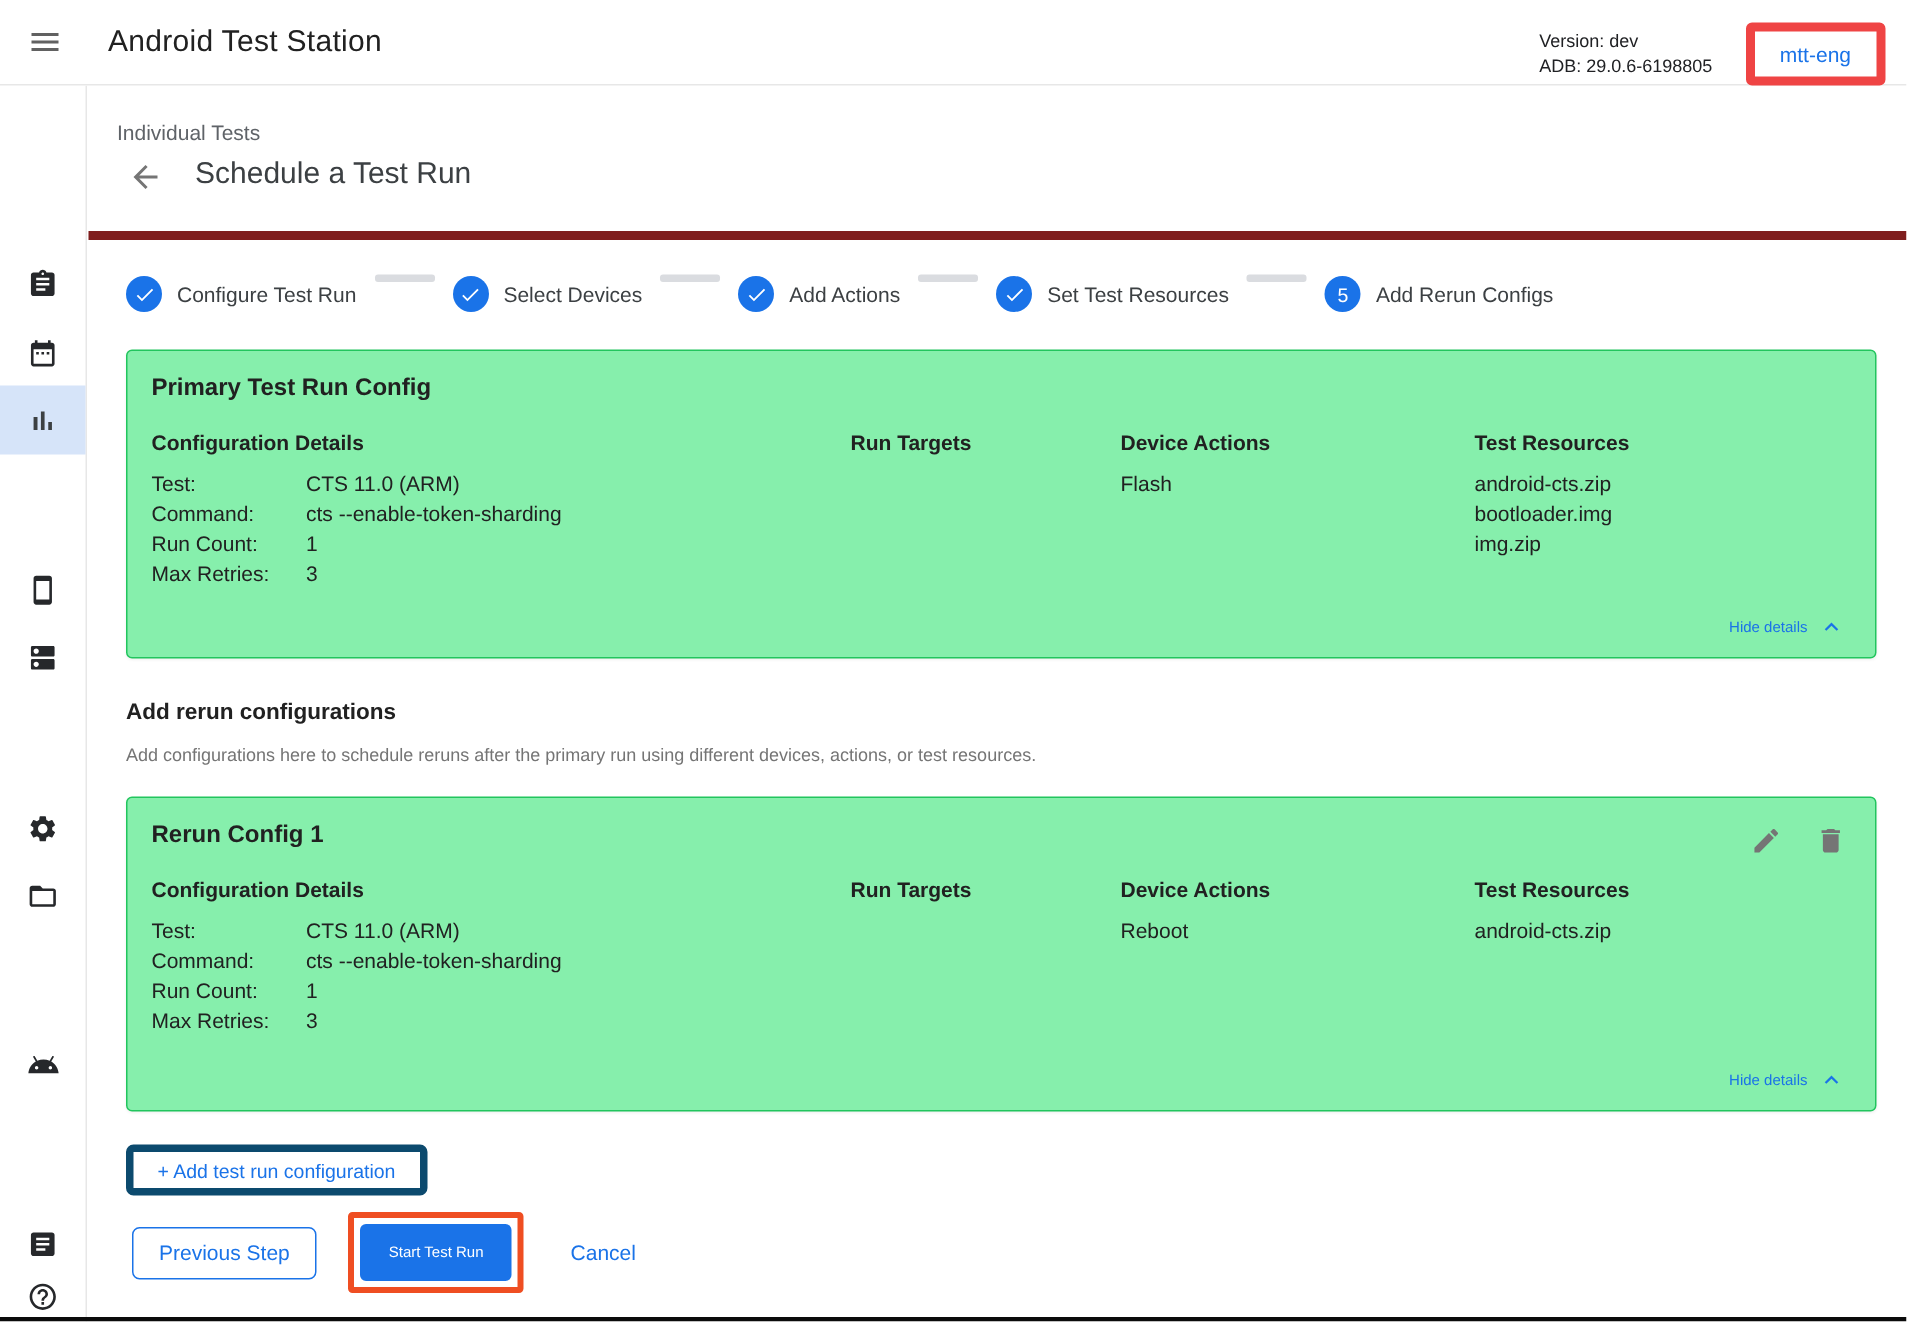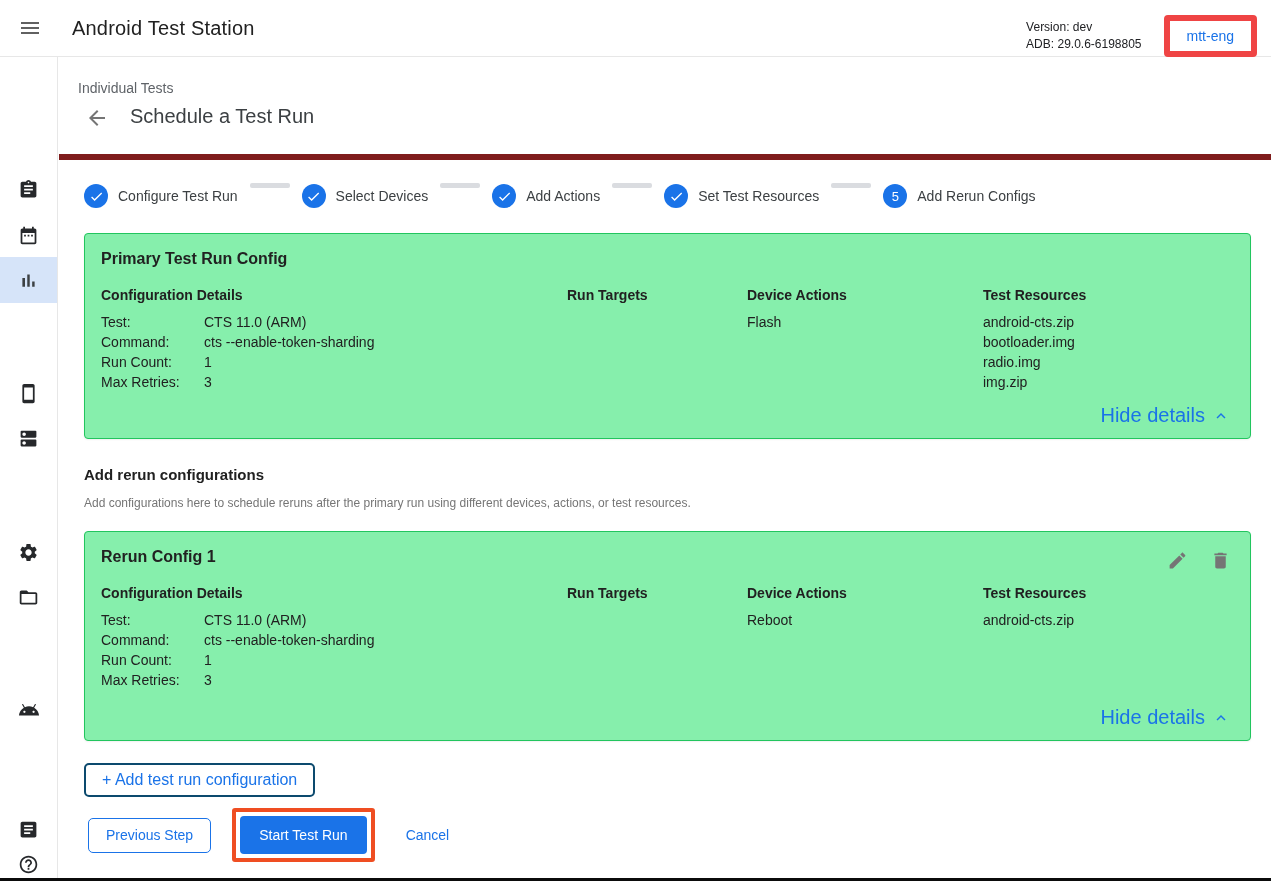--- a/index.html
+++ b/index.html
@@ -51,40 +51,40 @@
   .card { border:1px solid #22c55e; border-radius:4px; background:#86efac; position:relative;
     box-shadow:0 1px 2px rgba(0,0,0,.06); padding:16px 16px 10px; }
   .card1 { margin-top:24px; height:206px; }
   .card2 { margin-top:21px; height:210px;padding-left:16px; }
   .card-title { font-size:16px; font-weight:700; color:#212121; }
   .cols { display:grid; grid-template-columns:466px 180px 236px 1fr; margin-top:19px; }
   .col-header { font-size:14px; font-weight:700; color:#212121; }
   .col-body { margin-top:9px; font-size:14px; line-height:20px; color:#212121; }
   .kv { display:grid; grid-template-columns:103px 1fr; font-size:14px; line-height:20px; }
   .hide-details { position:absolute; right:20px; bottom:11px; display:flex; align-items:center;
-    gap:7px; color:#1a73e8; font-size:20px; cursor:pointer; background:none; border:none; font-family:inherit; }
+    gap:7px; color:#1a73e8; font-size:10px; cursor:pointer; background:none; border:none; font-family:inherit; }
   .card-icons { position:absolute; top:17px; right:18px; display:flex; gap:21px; }
   .icon-btn { color:#757575; background:none; border:none; cursor:pointer; width:22px; height:22px; }
 
   
   .section-title { font-size:15px; font-weight:700; color:#212121; margin-top:27px; }
   .section-desc { font-size:12px; color:#757575; margin-top:13px; }
 
   
-  .add-config-btn { margin-top:22px; height:34px; border:2px solid #0c4a6e; color:#1a73e8;
-    background:#fff; border-radius:5px; padding:0 16px; font-size:16px; font-weight:500;
+  .add-config-btn { margin-top:22px; height:34px; border:5px solid #0c4a6e; color:#1a73e8;
+    background:#fff; border-radius:5px; padding:0 16px; font-size:13px; font-weight:500;
     font-family:inherit; cursor:pointer; display:inline-flex; align-items:center; }
   .bottom-row { margin-top:11px; display:flex; align-items:center; }
   .btn-outline { height:35px; border:1px solid #1a73e8; color:#1a73e8; background:#fff;
     border-radius:5px; padding:0 17px; font-size:14px; font-weight:500; font-family:inherit;
     cursor:pointer; margin-left:4px;text-align:center; }
   .highlight-box { border:4px solid #ef4e22; border-radius:3px; padding:4px; margin-left:21px;
     display:inline-flex; }
   .btn-primary { height:38px; background:#1a73e8; color:#fff; border:none; border-radius:4px;
-    padding:0 19px; font-size:14px; font-weight:500; font-family:inherit; cursor:pointer; }
+    padding:0 19px; font-size:10px; font-weight:500; font-family:inherit; cursor:pointer; }
   .cancel-btn { color:#1a73e8; font-size:14px; font-weight:500; background:none; border:none;
     font-family:inherit; margin-left:31px; cursor:pointer; }
 
   .bottom-bar { position:absolute; left:0; right:0; bottom:0; height:3px; background:#0b0b0b; z-index:20; }
 </style>
 </head>
 <body>
 
 <div class="header">
   <button class="menu-btn">
@@ -271,21 +271,20 @@
           <div class="col-header">Device Actions</div>
           <div class="col-body">
             <div>Flash</div>
           </div>
         </div>
         <div>
           <div class="col-header">Test Resources</div>
           <div class="col-body">
             <div>android-cts.zip</div>
             <div>bootloader.img</div>
-            <div>radio.img</div>
             <div>img.zip</div>
           </div>
         </div>
       </div>
       <button class="hide-details">
         <span>Hide details</span>
         <span>
             <svg width="18" height="18" viewBox="0 0 24 24" fill="currentColor">
               <path d="m12 8-6 6 1.41 1.41L12 10.83l4.59 4.58L18 14l-6-6z"></path>
             </svg>

